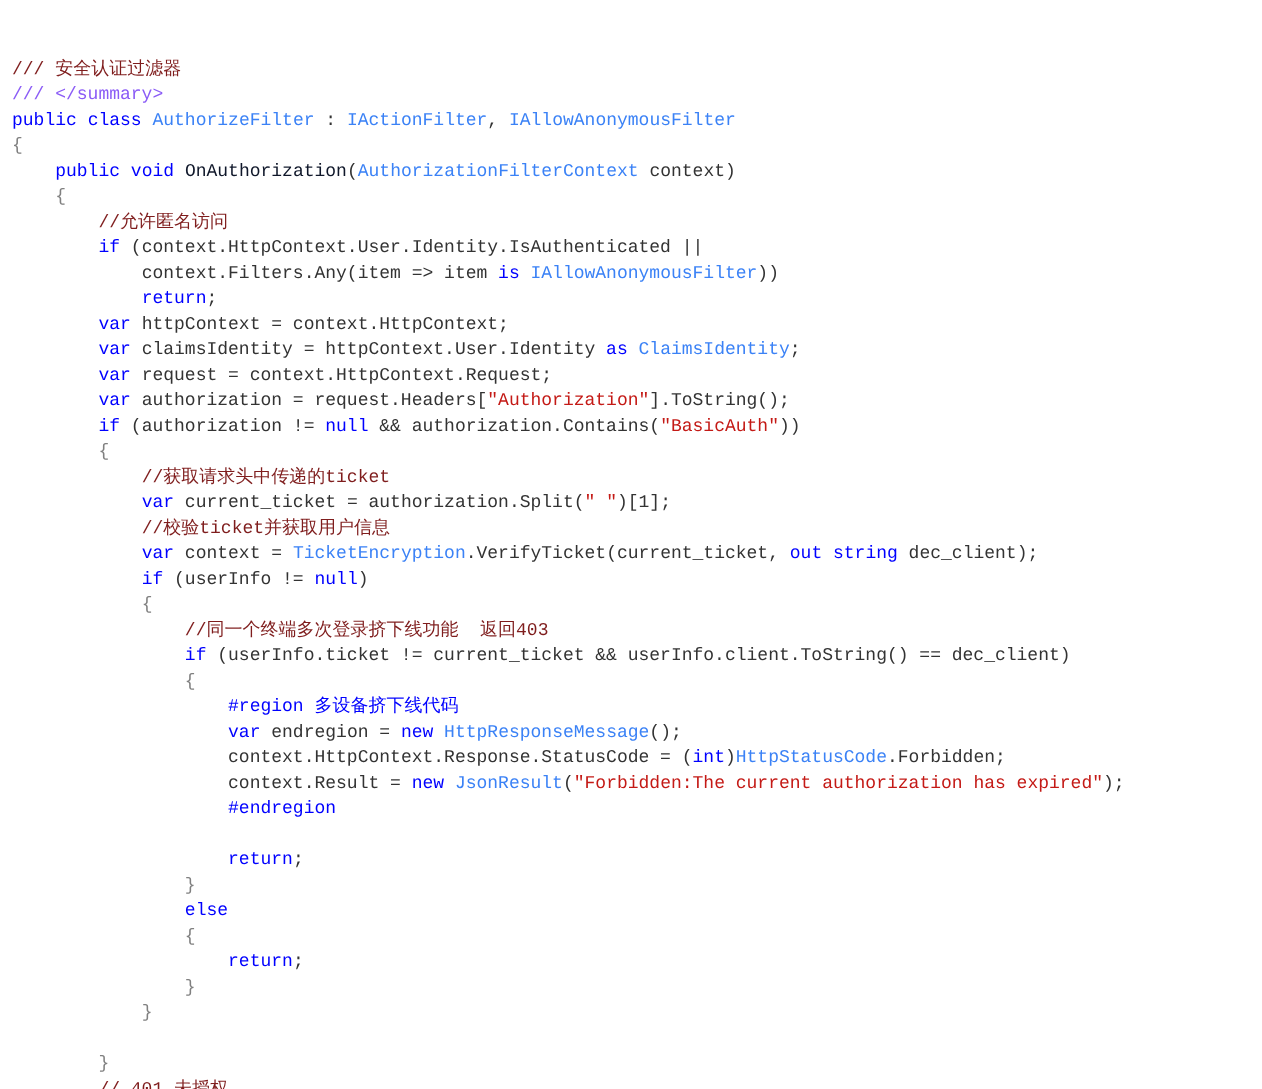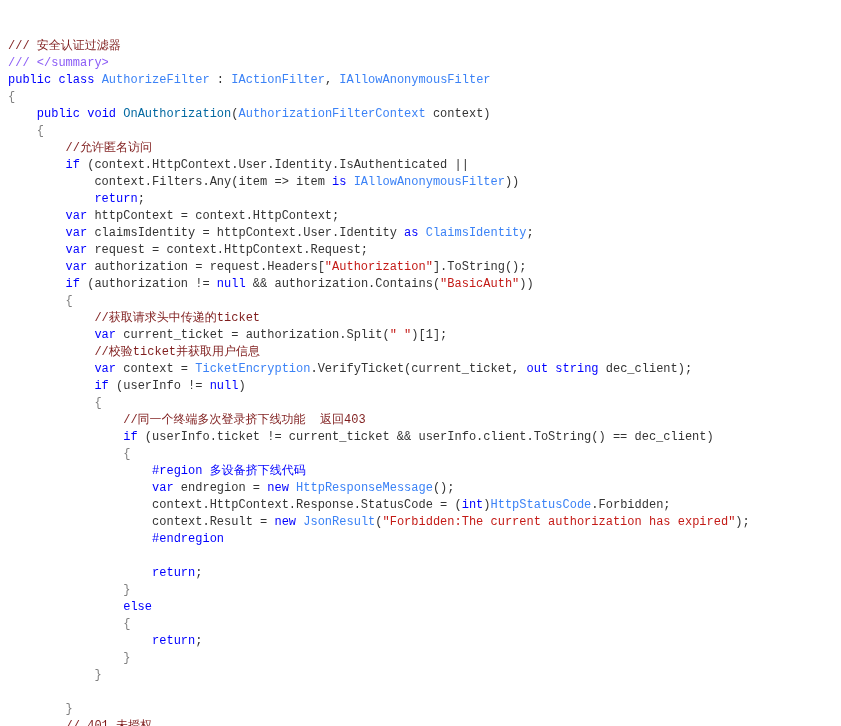--- a/index.html
+++ b/index.html
@@ -11,21 +11,21 @@
     line-height: 17px;
     color: #333333;
     white-space: pre;
     width: 841px;
     box-sizing: border-box;
     overflow-x: hidden;
   }
   .cm  { color: #7f1d1d; }   
   .kw  { color: #0000ff; }   
   .cls { color: #3b82f6; }   
-  .mth { color: #0369a1; }   
+  .mth { color: #0f172a; }   
   .gr  { color: #808080; }   
   .str { color: #c41a16; }   
   .xml { color: #8b5cf6; }   
 </style>
 </head>
 <body>
 
 <div><span class="cm">/// 安全认证过滤器</span>
 <span class="xml">/// &lt;/summary&gt;</span>
 <span class="kw">public</span> <span class="kw">class</span> <span class="cls">AuthorizeFilter</span> : <span class="cls">IActionFilter</span>, <span class="cls">IAllowAnonymousFilter</span>

